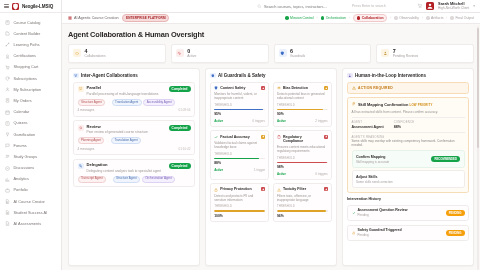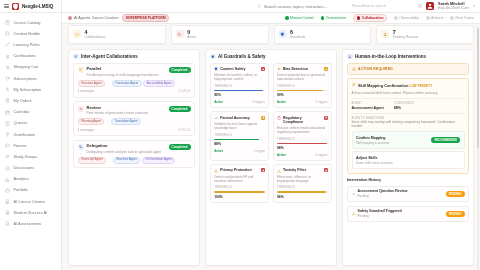--- a/index.html
+++ b/index.html
@@ -499,20 +499,23 @@
           <span>Artifacts</span>
         </span>
         <span class="step-sep">›</span>
         <span class="step">
           <span class="dot"></span>
           <span>Final Output</span>
         </span>
       </div>
     </div>
 
+    <div class="titlebar">
+      <h1 class="page-title">Agent Collaboration &amp; Human Oversight</h1>
+    </div>
 
     <div class="stats">
       <div class="stat">
         <span class="stat-ico" style="background:#fdf4e3">
           <svg viewBox="0 0 24 24" fill="none" stroke="#e0a32a" stroke-width="2">
               <path d="M3 11l4-4 4 3 3-3 4 4v5l-4 3-3-3-4 2-4-3z"></path>
             </svg>
         </span>
         <span class="stat-text">
           <span class="stat-val">4</span>

